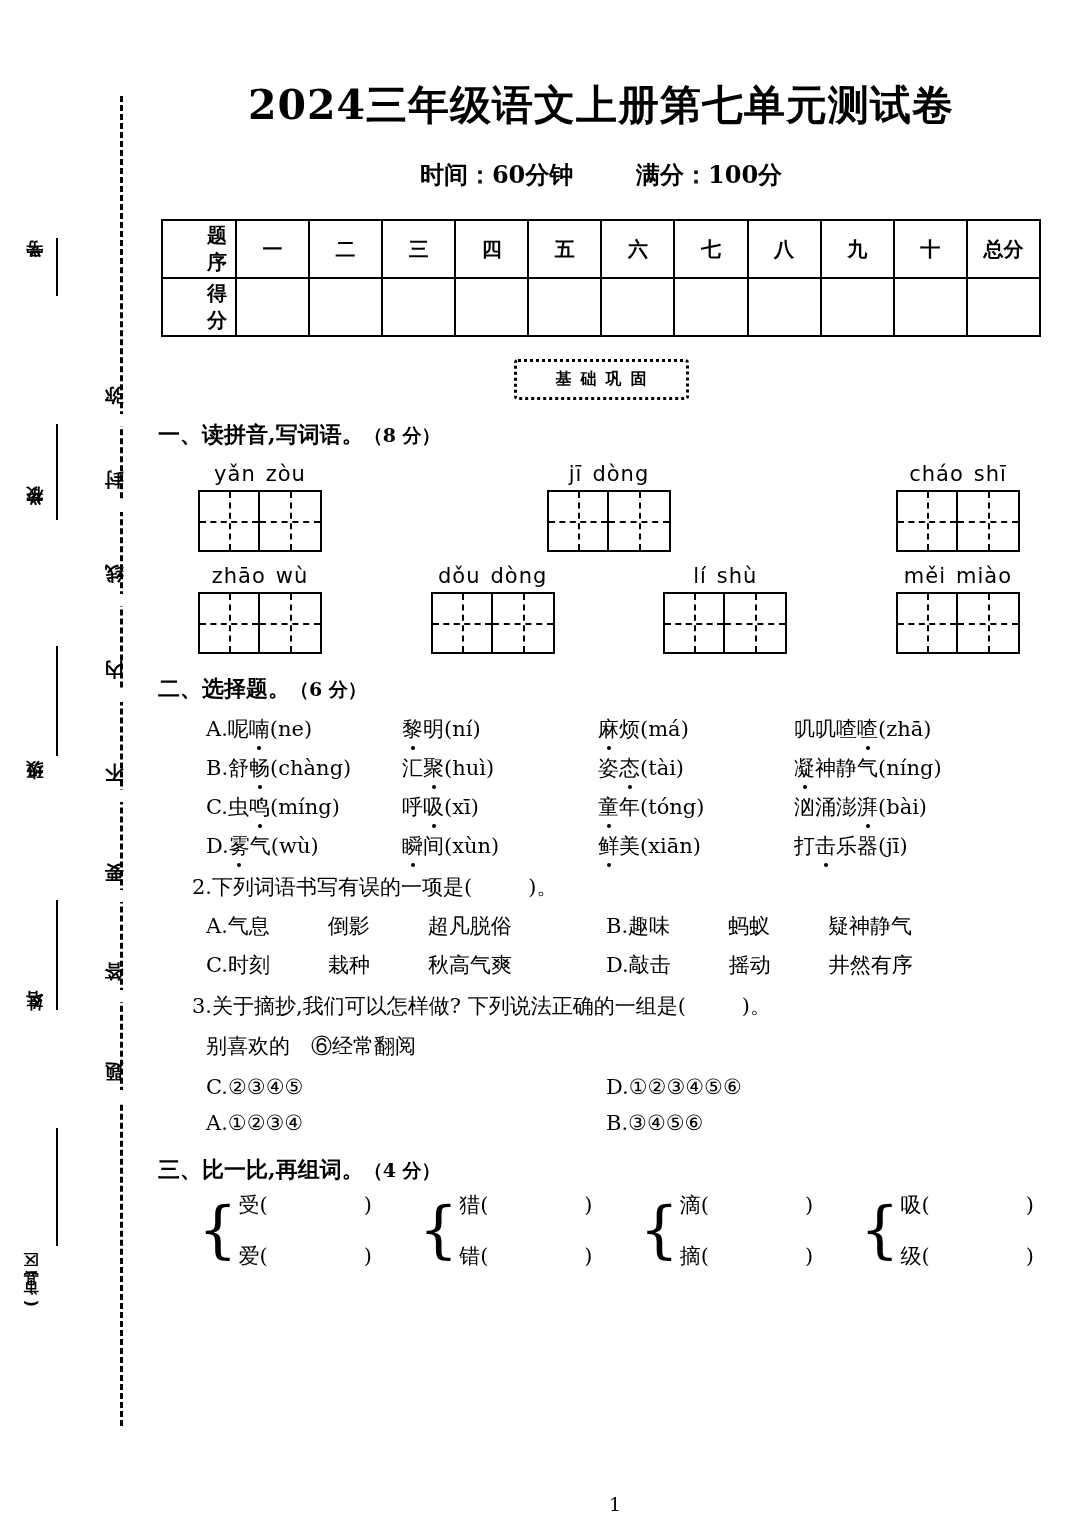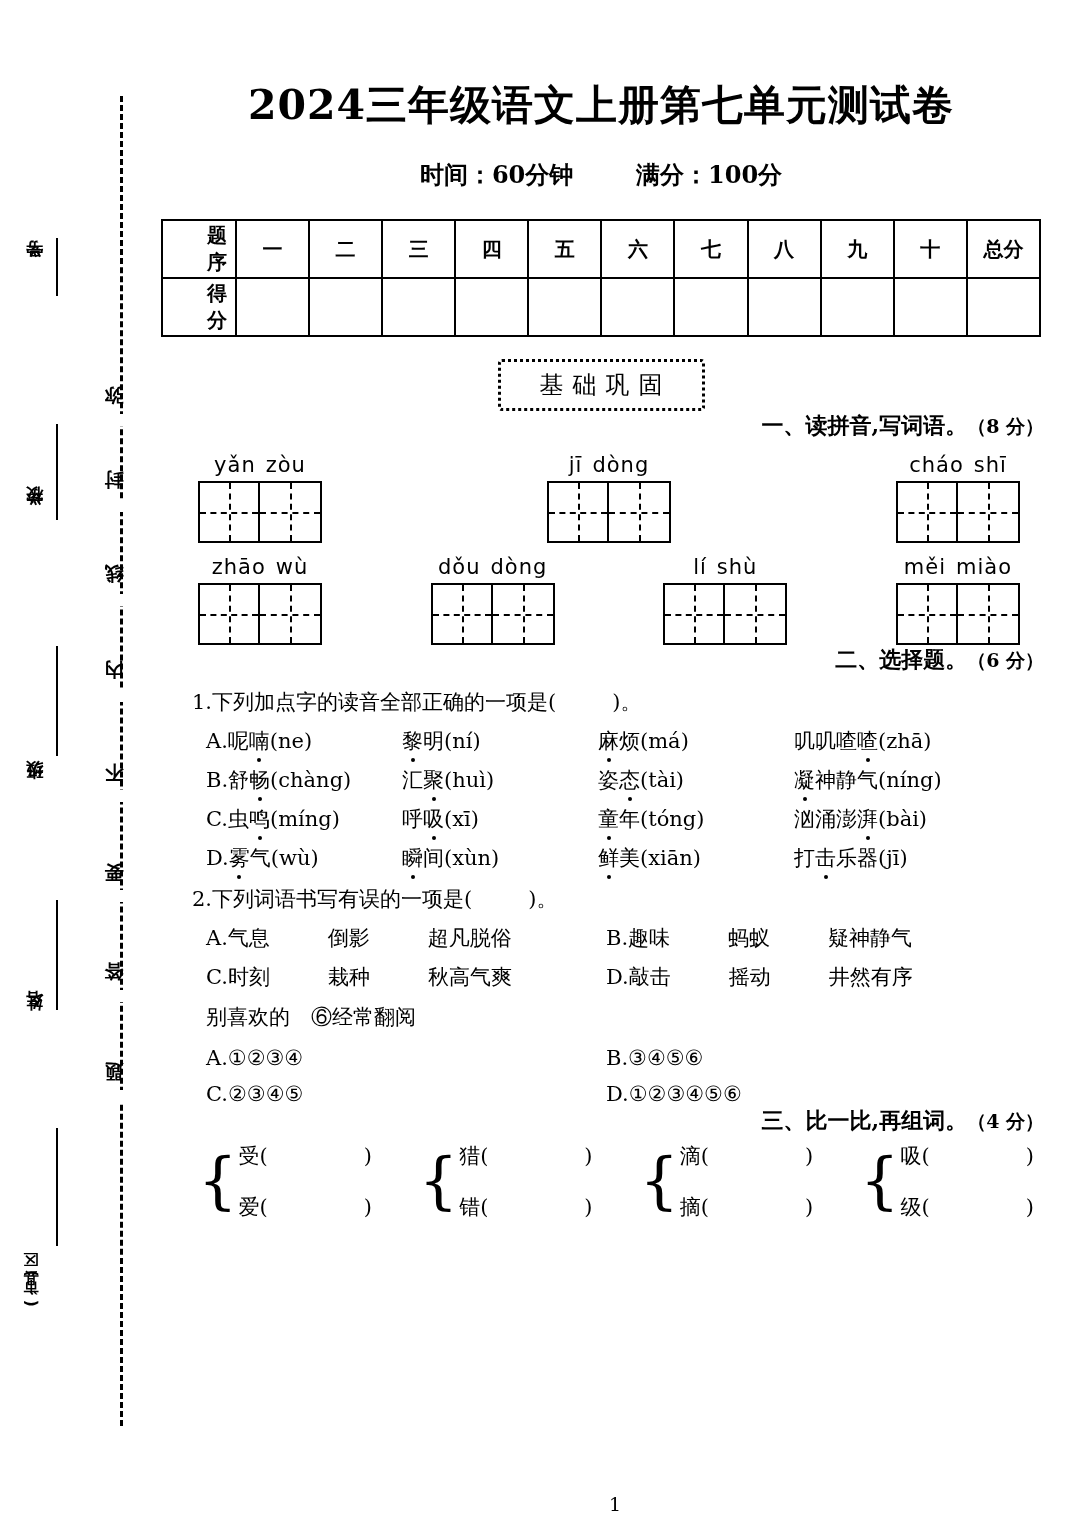--- a/index.html
+++ b/index.html
@@ -106,34 +106,34 @@
   }
   .score-table td.head { width: 74px; padding-left: 37px; }
 
   
   .badge-wrap { text-align: center; margin-top: 22px; }
   .badge {
     display: inline-block;
     border: 3px dotted #000;
     border-radius: 4px;
     padding: 7px 30px;
-    font-size: 24px;
-    font-weight: normal;
+    font-size: 16px;
+    font-weight: bold;
     font-family: "DejaVu Serif", "Liberation Serif", serif;
     letter-spacing: 9px;
     text-indent: 9px;
     text-align: center;
   }
 
   
   .qhead {
     font-size: 22px;
     font-weight: bold;
     font-family: "DejaVu Serif", "Liberation Serif", serif;
-    text-align: right;
+    margin-top: 20px;
   }
   .qhead .pts { font-size: 19px; }
 
   
   .pinyin-row {
     display: flex;
     justify-content: space-between;
     margin-top: 12px;
     padding: 0 24px 0 40px;
   }
@@ -393,23 +393,20 @@
         <div class="tzg"></div>
         <div class="tzg"></div>
       </div>
     </div>
   </div>
 
   <div class="qhead">
     <span>二、选择题。</span><span class="pts">（6 分）</span>
   </div>
 
-  <div class="qline">
-    <span>1.下列加点字的读音全部正确的一项是(</span><span class="blank"></span><span>)。</span>
-  </div>
 
   <div class="opt-row">
     <div class="opt-cell"><span>A.</span><span>呢</span><span class="dotted">喃</span><span>(ne)</span></div>
     <div class="opt-cell"><span></span><span class="dotted">黎</span><span>明(ní)</span></div>
     <div class="opt-cell"><span></span><span class="dotted">麻</span><span>烦(má)</span></div>
     <div class="opt-cell wide"><span>叽叽喳</span><span class="dotted">喳</span><span>(zhā)</span></div>
   </div>
 
   <div class="opt-row">
     <div class="opt-cell"><span>B.</span><span>舒</span><span class="dotted">畅</span><span>(chàng)</span></div>
@@ -439,30 +436,33 @@
   <div class="opt-row2">
     <div class="opt-half"><span>A.</span><span class="w">气息</span><span class="w">倒影</span><span>超凡脱俗</span></div>
     <div class="opt-half"><span>B.</span><span class="w">趣味</span><span class="w">蚂蚁</span><span>疑神静气</span></div>
   </div>
 
   <div class="opt-row2">
     <div class="opt-half"><span>C.</span><span class="w">时刻</span><span class="w">栽种</span><span>秋高气爽</span></div>
     <div class="opt-half"><span>D.</span><span class="w">敲击</span><span class="w">摇动</span><span>井然有序</span></div>
   </div>
 
+  <div class="qline">
+    <span>3.关于摘抄,我们可以怎样做? 下列说法正确的一组是(</span><span class="blank"></span><span>)。</span>
+  </div>
 
   <div class="items-line">别喜欢的　⑥经常翻阅</div>
 
+  <div class="ab-row">
+    <div class="col"><span>C.</span><span>②③④⑤</span></div>
+    <div class="col"><span>D.</span><span>①②③④⑤⑥</span></div>
+  </div>
   <div class="ab-row">
     <div class="col"><span>A.</span><span>①②③④</span></div>
     <div class="col"><span>B.</span><span>③④⑤⑥</span></div>
-  </div>
-  <div class="ab-row">
-    <div class="col"><span>C.</span><span>②③④⑤</span></div>
-    <div class="col"><span>D.</span><span>①②③④⑤⑥</span></div>
   </div>
 
   <div class="qhead">
     <span>三、比一比,再组词。</span><span class="pts">（4 分）</span>
   </div>
 
   <div class="brace-row">
     <div class="brace-group">
       <div class="brace">{</div>
       <div class="brace-words">

